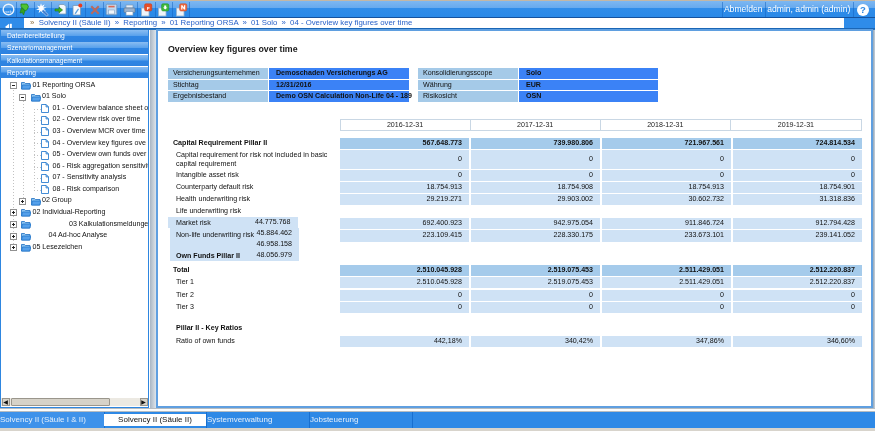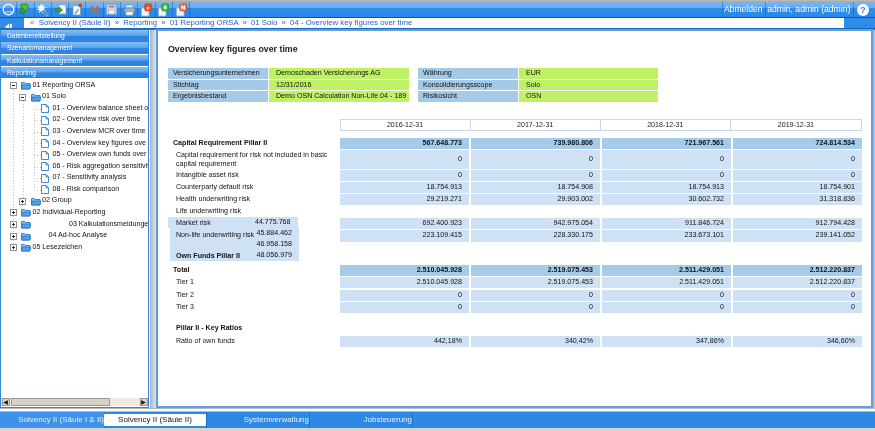--- a/index.html
+++ b/index.html
@@ -37,39 +37,39 @@
 
 #split { left:150px; top:30px; width:6px; height:378px; background:linear-gradient(90deg,#a9b6c4,#dde4ea); }
 #rscroll { left:872.5px; top:30px; width:2.5px; height:378px; background:linear-gradient(90deg,#93a5b5,#c6d2dd); }
 
 #cpanel { left:156px; top:29px; width:716.5px; height:379px; background:#fff; border:2px solid #5f9fe0; }
 
 #title { left:168px; top:43.5px; font-size:8.8px; font-weight:bold; color:#1a1a1a; }
 
 .itrow { display:flex; margin-bottom:1px; height:10.5px; }
 .ilab { width:100px; background:#a5cae8; font-size:7.1px; line-height:10.5px; padding-left:5px; margin-right:1px; color:#111; }
-.ival { background:#bef264; font-size:7.1px; line-height:10.5px; padding-left:7px; color:#111; }
+.ival { background:#3b82f6; font-size:7.1px; line-height:10.5px; padding-left:7px; color:#111;font-weight:bold; }
 
 #yhdr { left:339.5px; top:118.5px; width:522.5px; height:12.5px; border:1px solid #c9d7e4; display:flex; }
 .yc { width:130.6px; border-right:1px solid #c9d7e4; font-size:7.1px; line-height:11.5px; text-align:center; color:#222; }
 .yc:last-child { border-right:none; }
 
 .drow { display:flex; }
 .lc { width:171.5px; font-size:7.1px; color:#111; line-height:11px; }
 .tall .lc { line-height:9.4px; padding-top:1.5px; }
 .vc { width:129.5px; margin-left:1.5px; background:#cfe2f5; font-size:7.1px; color:#111;
   text-align:right; padding-right:7px; line-height:11px; }
 .drow > div:nth-child(2) { margin-left:0; }
 .dark .vc { background:#a5cbeb; font-weight:bold; }
 .tall .vc { line-height:19.5px; }
 .shead { position:absolute; font-size:7.1px; font-weight:bold; color:#111; }
 
 #botstrip { left:0; top:407.5px; width:875px; height:4px; background:#fdfdfc; border-top:1.5px solid #b6bcc1; border-bottom:1px solid #b6bcc1; }
 #tabbar { left:0; top:411.5px; width:875px; height:16px; background:#2e89e6; }
-.tab { position:absolute; top:0; height:16px; font-size:8px; line-height:15.5px; text-align:right; color:#e4effb; }
+.tab { position:absolute; top:0; height:16px; font-size:8px; line-height:15.5px; text-align:left; color:#e4effb; }
 #tabbar .sep { position:absolute; top:0; width:1px; height:16px; background:#176fd0; }
 .wtab { position:absolute; left:104px; top:2px; width:102px; height:12.8px; background:#fff; color:#111;
   font-size:8px; line-height:12.8px; text-align:center; }
 #bottom { left:0; top:427.5px; width:875px; height:3.5px; background:#d8d4cc; }
 </style></head>
 <body>
 
 <div id="toolbar" class="abs">
 <div class="ticell" style="left:0.0px;">
       <svg width="13" height="13" viewBox="0 0 13 13">
@@ -313,26 +313,26 @@
       <div class="ilab">Stichtag</div>
       <div class="ival" style="width:140px;">12/31/2016</div>
     </div>
   <div class="itrow">
       <div class="ilab">Ergebnisbestand</div>
       <div class="ival" style="width:140px;white-space:nowrap;">Demo OSN Calculation Non-Life 04 - 189</div>
     </div>
 </div>
 <div class="abs" style="left:418px;top:68px;">
   <div class="itrow">
+      <div class="ilab">Konsolidierungsscope</div>
+      <div class="ival" style="width:139px;">Solo</div>
+    </div>
+  <div class="itrow">
       <div class="ilab">Währung</div>
       <div class="ival" style="width:139px;">EUR</div>
-    </div>
-  <div class="itrow">
-      <div class="ilab">Konsolidierungsscope</div>
-      <div class="ival" style="width:139px;">Solo</div>
     </div>
   <div class="itrow">
       <div class="ilab">Risikosicht</div>
       <div class="ival" style="width:139px;">OSN</div>
     </div>
 </div>
 
 <div id="yhdr" class="abs">
   <div class="yc">2016-12-31</div>
     <div class="yc">2017-12-31</div>

